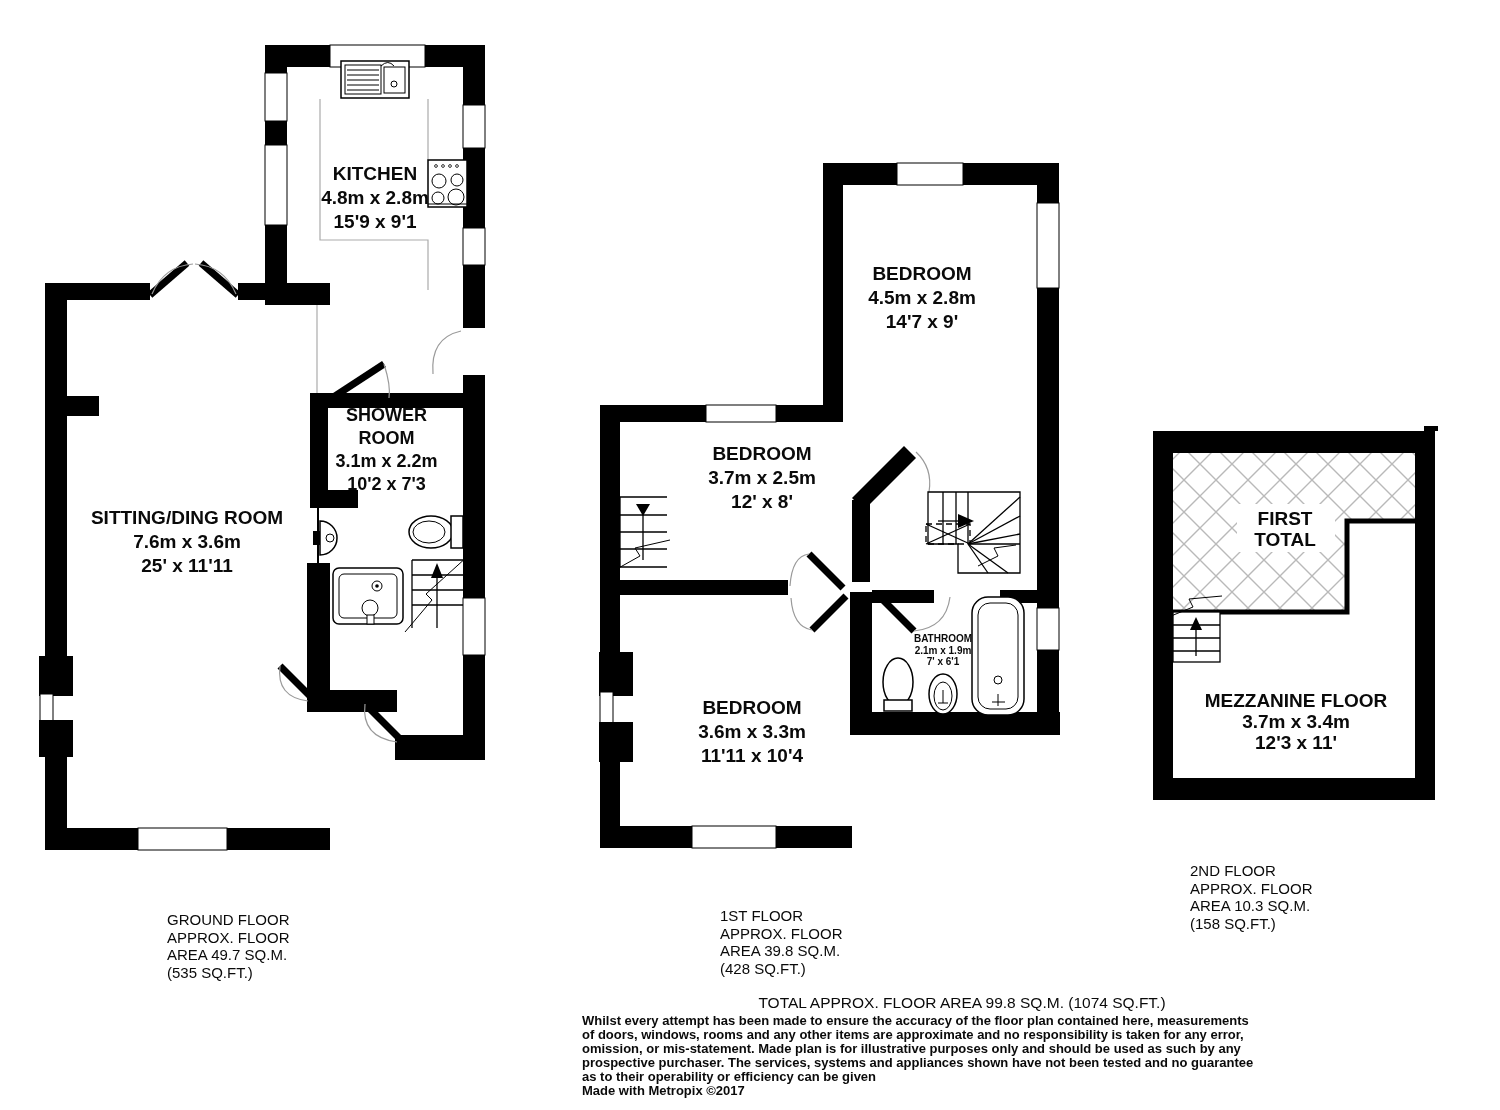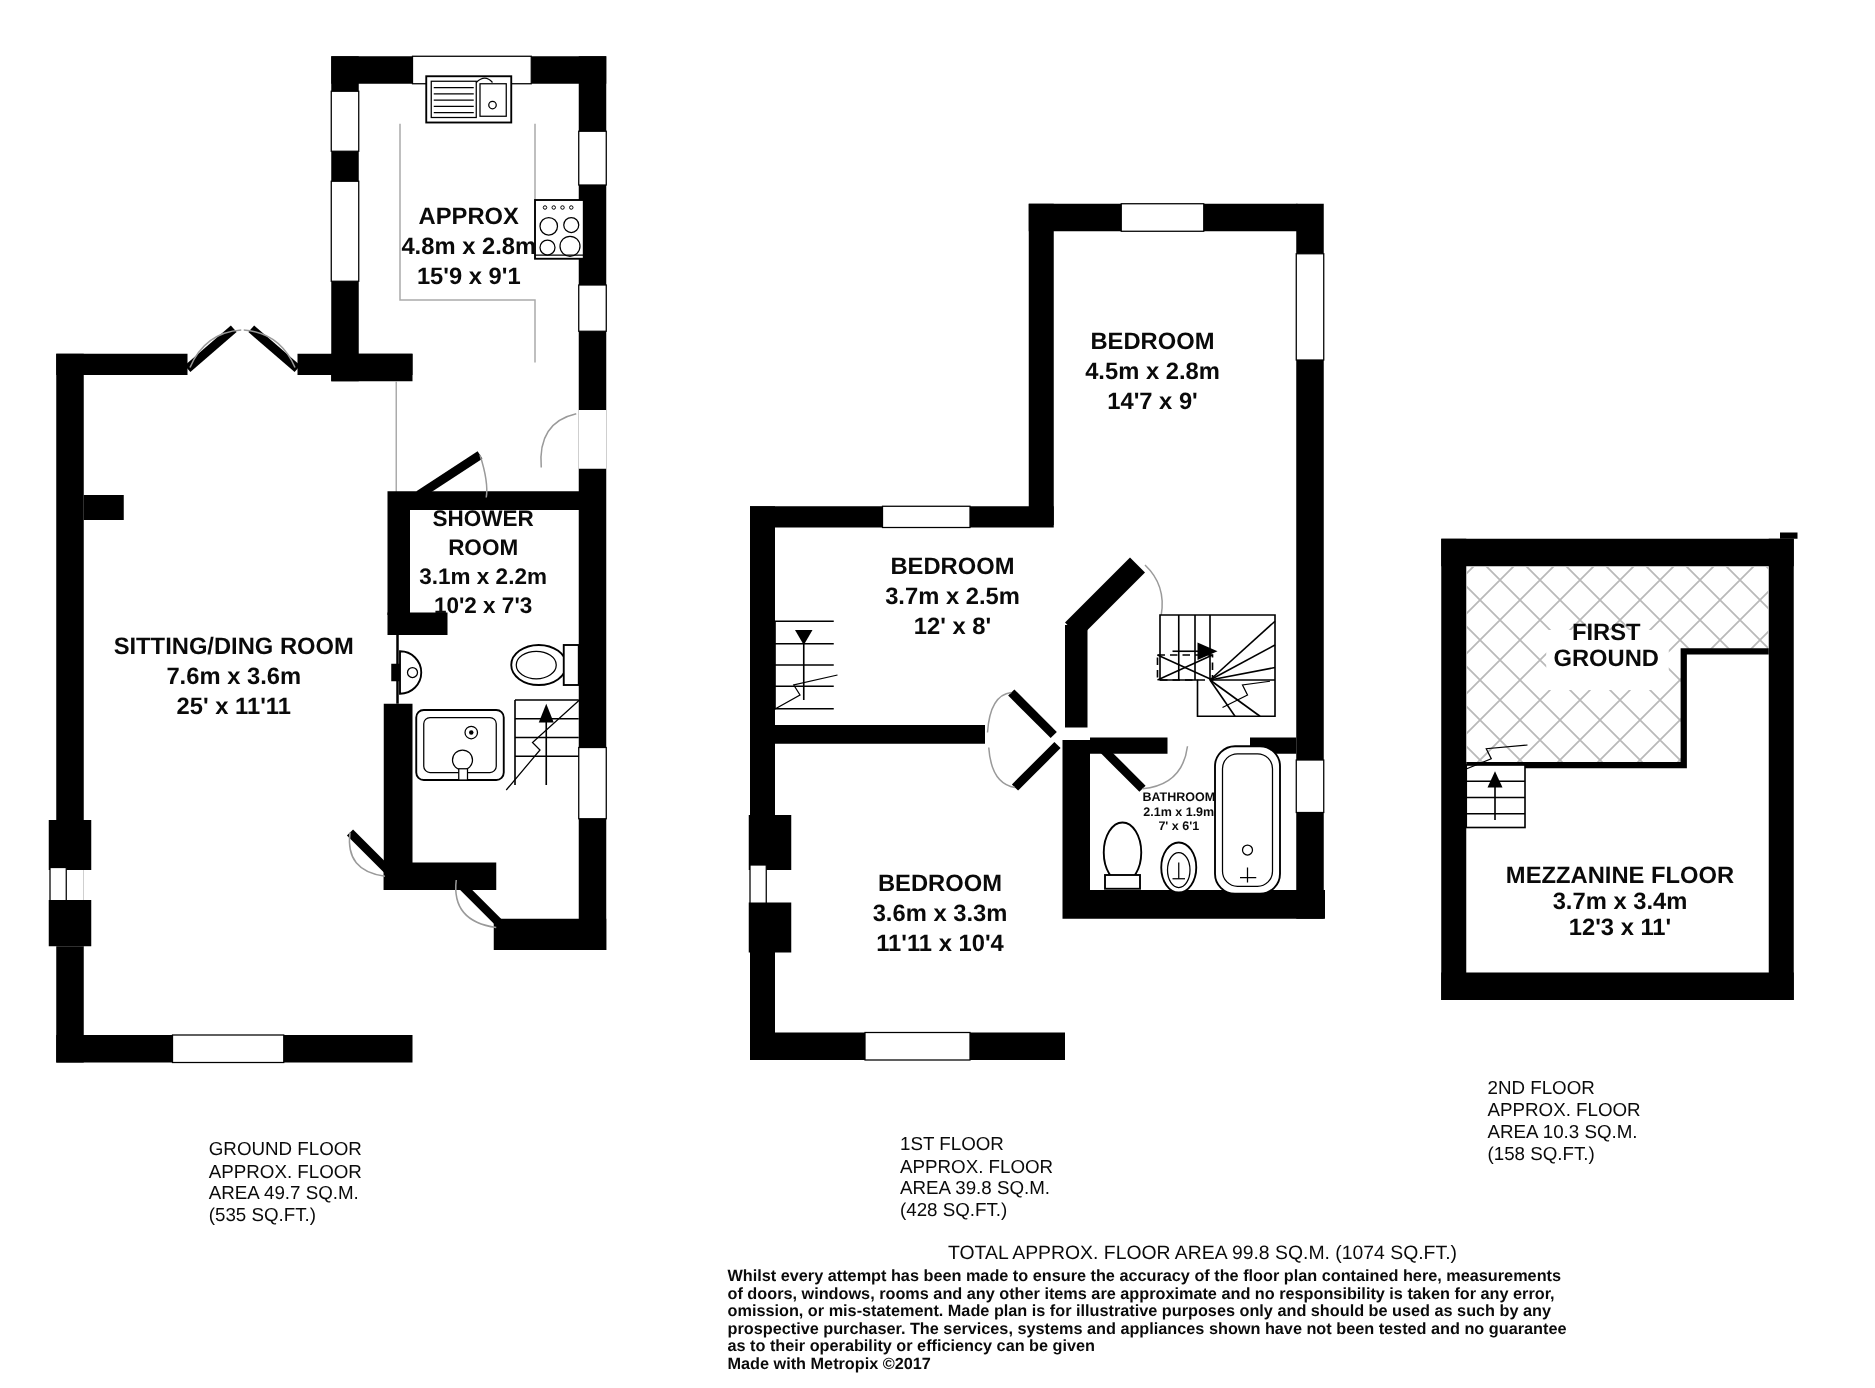--- a/index.html
+++ b/index.html
@@ -241,21 +241,21 @@
       <line class="tl" x1="1173" y1="638" x2="1220" y2="638"></line>
       <line class="tl" x1="1173" y1="651" x2="1220" y2="651"></line>
       <line class="tl" x1="1196" y1="656" x2="1196" y2="628"></line>
       <polygon points="1196,617 1190,630 1202,630" fill="#000"></polygon>
       <path d="M1171,616 L1193,607 L1189,599 L1222,596" stroke="#000" stroke-width="1" fill="none"></path>
     </g>
   </g>
 </svg>
 
 <div class="lbl" style="left:275px;top:162px;width:200px;">
-  <div>APPROX</div>
+  <div>KITCHEN</div>
   <div>4.8m x 2.8m</div>
   <div>15'9 x 9'1</div>
 </div>
 
 <div class="lbl" style="left:47px;top:506px;width:280px;">
   <div>SITTING/DING ROOM</div>
   <div>7.6m x 3.6m</div>
   <div>25' x 11'11</div>
 </div>
 
@@ -283,23 +283,23 @@
   <div>3.6m x 3.3m</div>
   <div>11'11 x 10'4</div>
 </div>
 
 <div class="lbl small" style="left:893px;top:633px;width:100px;">
   <div>BATHROOM</div>
   <div>2.1m x 1.9m</div>
   <div>7' x 6'1</div>
 </div>
 
-<div class="lbl ff" style="left:1235px;top:496px;width:100px;">
+<div class="lbl ff" style="left:1235px;top:508px;width:100px;">
   <div>FIRST</div>
-  <div>GROUND</div>
+  <div>TOTAL</div>
 </div>
 
 <div class="lbl" style="left:1186px;top:690px;width:220px;line-height:21px;">
   <div>MEZZANINE FLOOR</div>
   <div>3.7m x 3.4m</div>
   <div>12'3 x 11'</div>
 </div>
 
 <div class="cap" style="left:167px;top:911px;width:220px;">
   <div>GROUND FLOOR</div>

